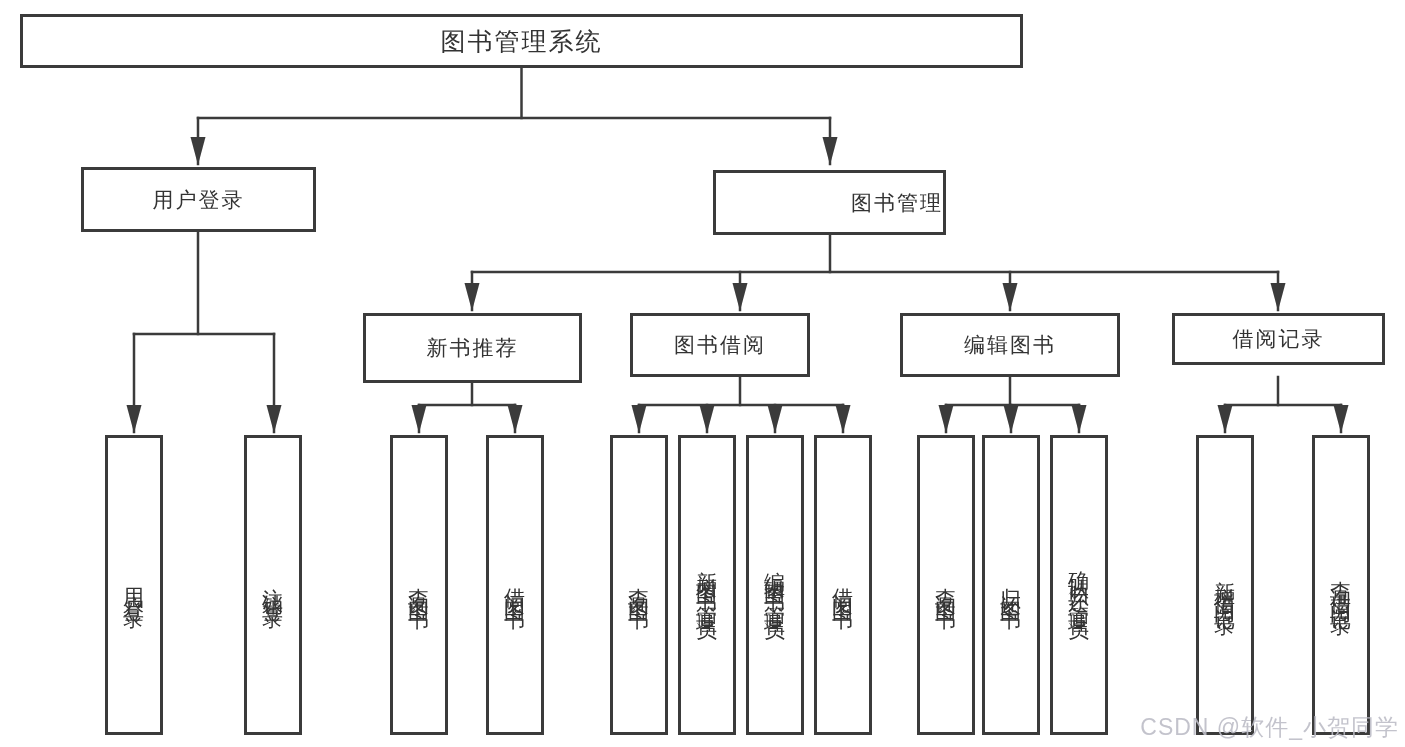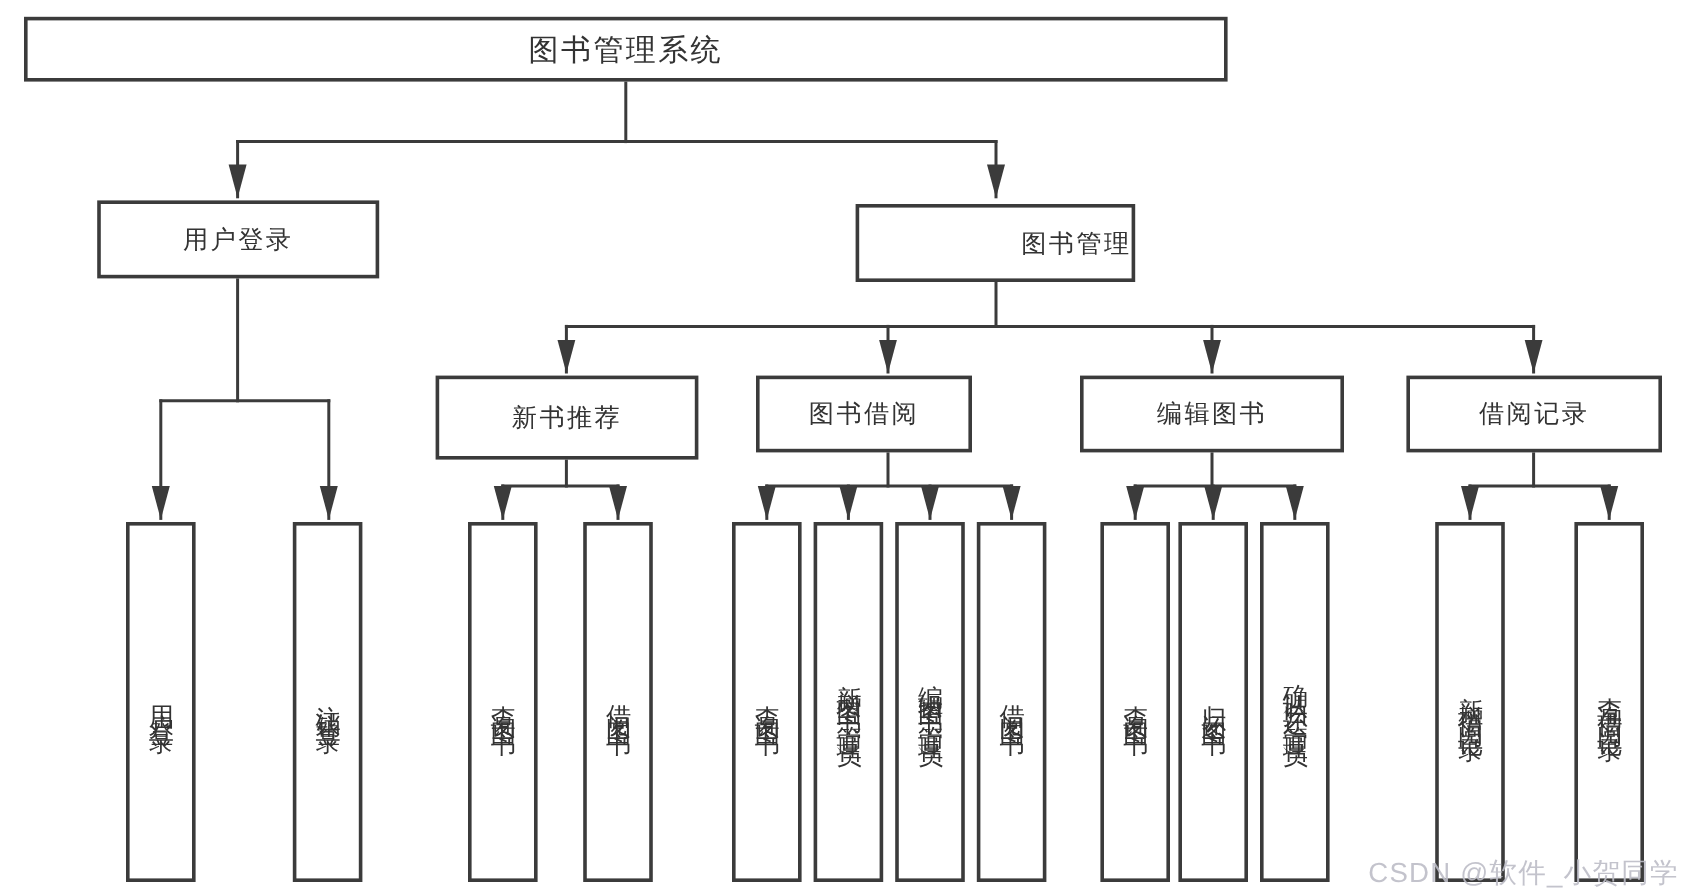--- a/index.html
+++ b/index.html
@@ -117,21 +117,21 @@
 
   <div class="box h" style="left:363px; top:313px; width:219px; height:70px;text-align:right;">
     <span class="label">新书推荐</span>
   </div>
   <div class="box h" style="left:630px; top:313px; width:180px; height:64px;">
     <span class="label">图书借阅</span>
   </div>
   <div class="box h" style="left:900px; top:313px; width:220px; height:64px;">
     <span class="label">编辑图书</span>
   </div>
-  <div class="box h" style="left:1172px; top:313px; width:213px; height:64px;">
+  <div class="box h" style="left:1172px; top:313px; width:213px; height:52px;">
     <span class="label">借阅记录</span>
   </div>
 
   <div class="box v" style="left:105px; top:435px; width:58px; height:300px;">
     <span class="label">用户登录</span>
   </div>
   <div class="box v" style="left:244px; top:435px; width:58px; height:300px;">
     <span class="label">注销登录</span>
   </div>
 

